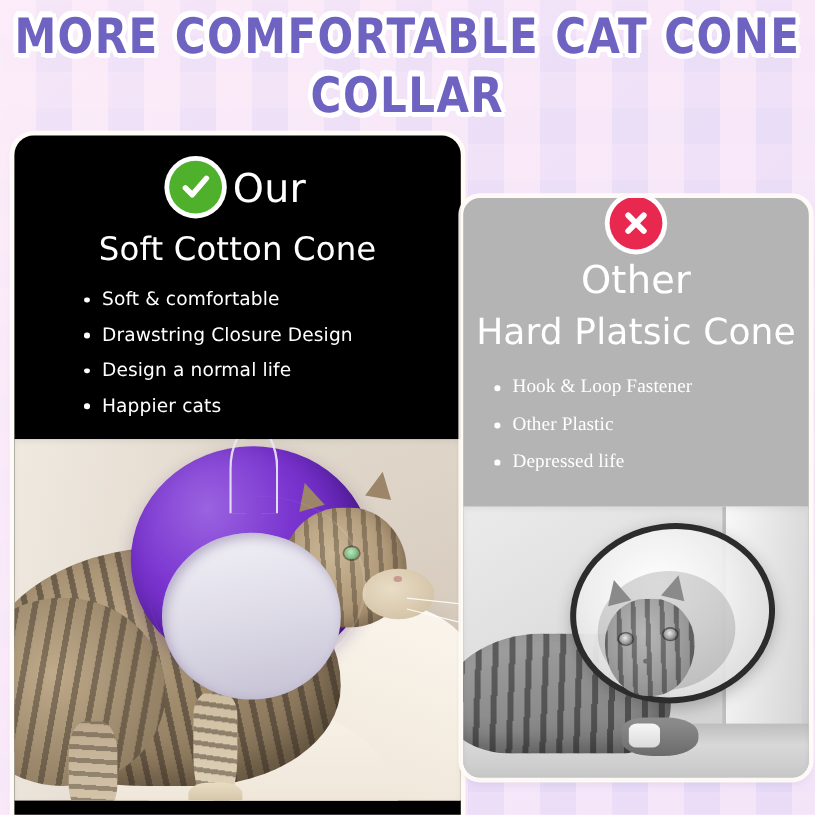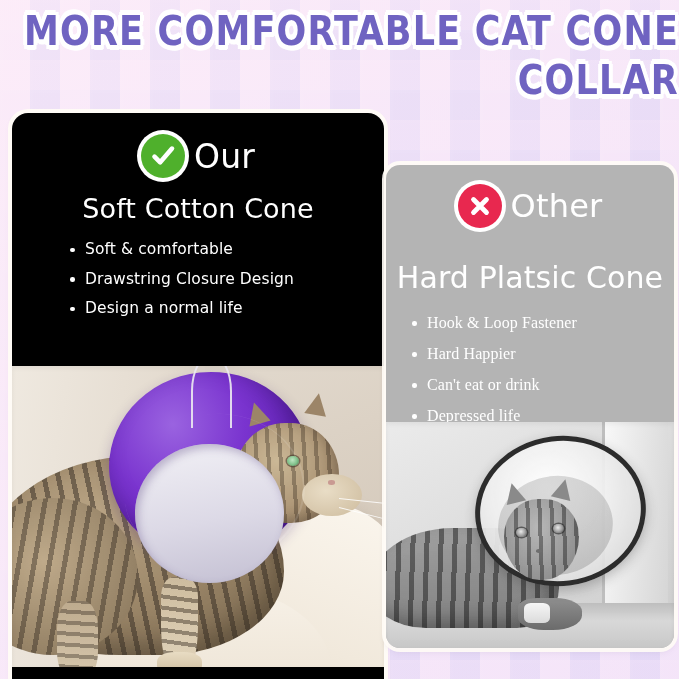--- a/index.html
+++ b/index.html
@@ -28,21 +28,21 @@
   }
   #plaidwash{
     position:absolute;inset:0;
     background:linear-gradient(135deg,rgba(250,235,248,.55),rgba(224,212,246,.35));
     pointer-events:none;
   }
 
   
   .title-wrap{
     position:absolute;left:0;top:8px;width:679px;
-    text-align:right;line-height:1.04;
+    text-align:center;line-height:1.04;
     z-index:5;
   }
   .title-line{
     display:block;
     font-family:"DejaVu Sans", sans-serif;
     font-weight:700;
     font-size:35px;
     letter-spacing:1.2px;
     color:#6f63c1;
     -webkit-text-stroke:0px;
@@ -73,21 +73,21 @@
     background:#b4b4b4;
     box-shadow:0 0 0 4px rgba(255,252,246,.92), 0 3px 7px rgba(120,100,150,.18);
     z-index:4;
   }
 
   .panel-head{
     display:flex;align-items:center;justify-content:center;
     gap:9px;
   }
   .panel-our .panel-head{height:74px;padding-top:6px;}
-  .panel-other .panel-head{height:74px;padding-top:4px;}
+  .panel-other .panel-head{height:74px;padding-top:4px;flex-direction:column;}
 
   .badge{
     width:44px;height:44px;border-radius:50%;
     display:flex;align-items:center;justify-content:center;
     box-shadow:0 0 0 4px #ffffff;
     flex:0 0 auto;
   }
   .badge.good{background:#4fb02c;}
   .badge.bad{background:#e8284f;}
   .badge svg{display:block;}
@@ -341,20 +341,21 @@
     </span>
     <span class="head-word">Our</span>
   </div>
 
   <div class="sub-head">Soft Cotton Cone</div>
 
   <ul class="bullets">
     <li>Soft &amp; comfortable</li>
     <li>Drawstring Closure Design</li>
     <li>Design a normal life</li>
+    <li>Happier cats</li>
   </ul>
 
   <div class="photo photo-our">
     <div class="wall-l"></div>
     <div class="wall-corner"></div>
     <div class="seat"></div>
     <div class="seat2"></div>
 
     <div class="cat-body"></div>
     <div class="cat-haunch"></div>
@@ -386,22 +387,21 @@
         <path d="M8.5 8.5 L21.5 21.5 M21.5 8.5 L8.5 21.5" fill="none" stroke="#ffffff" stroke-width="4.8" stroke-linecap="round"></path>
       </svg>
     </span>
     <span class="head-word">Other</span>
   </div>
 
   <div class="sub-head">Hard Platsic Cone</div>
 
   <ul class="bullets">
     <li>Hook &amp; Loop Fastener</li>
-    <li>Hard Happier</li>
-    <li>Can't eat or drink</li>
+    <li>Other Plastic</li>
     <li>Depressed life</li>
   </ul>
 
   <div class="photo photo-other gray">
     <div class="wall-r"></div>
     <div class="door-r"></div>
     <div class="floor-r"></div>
 
     <div class="cat2-body"></div>
     <div class="cat2-paw"></div>

